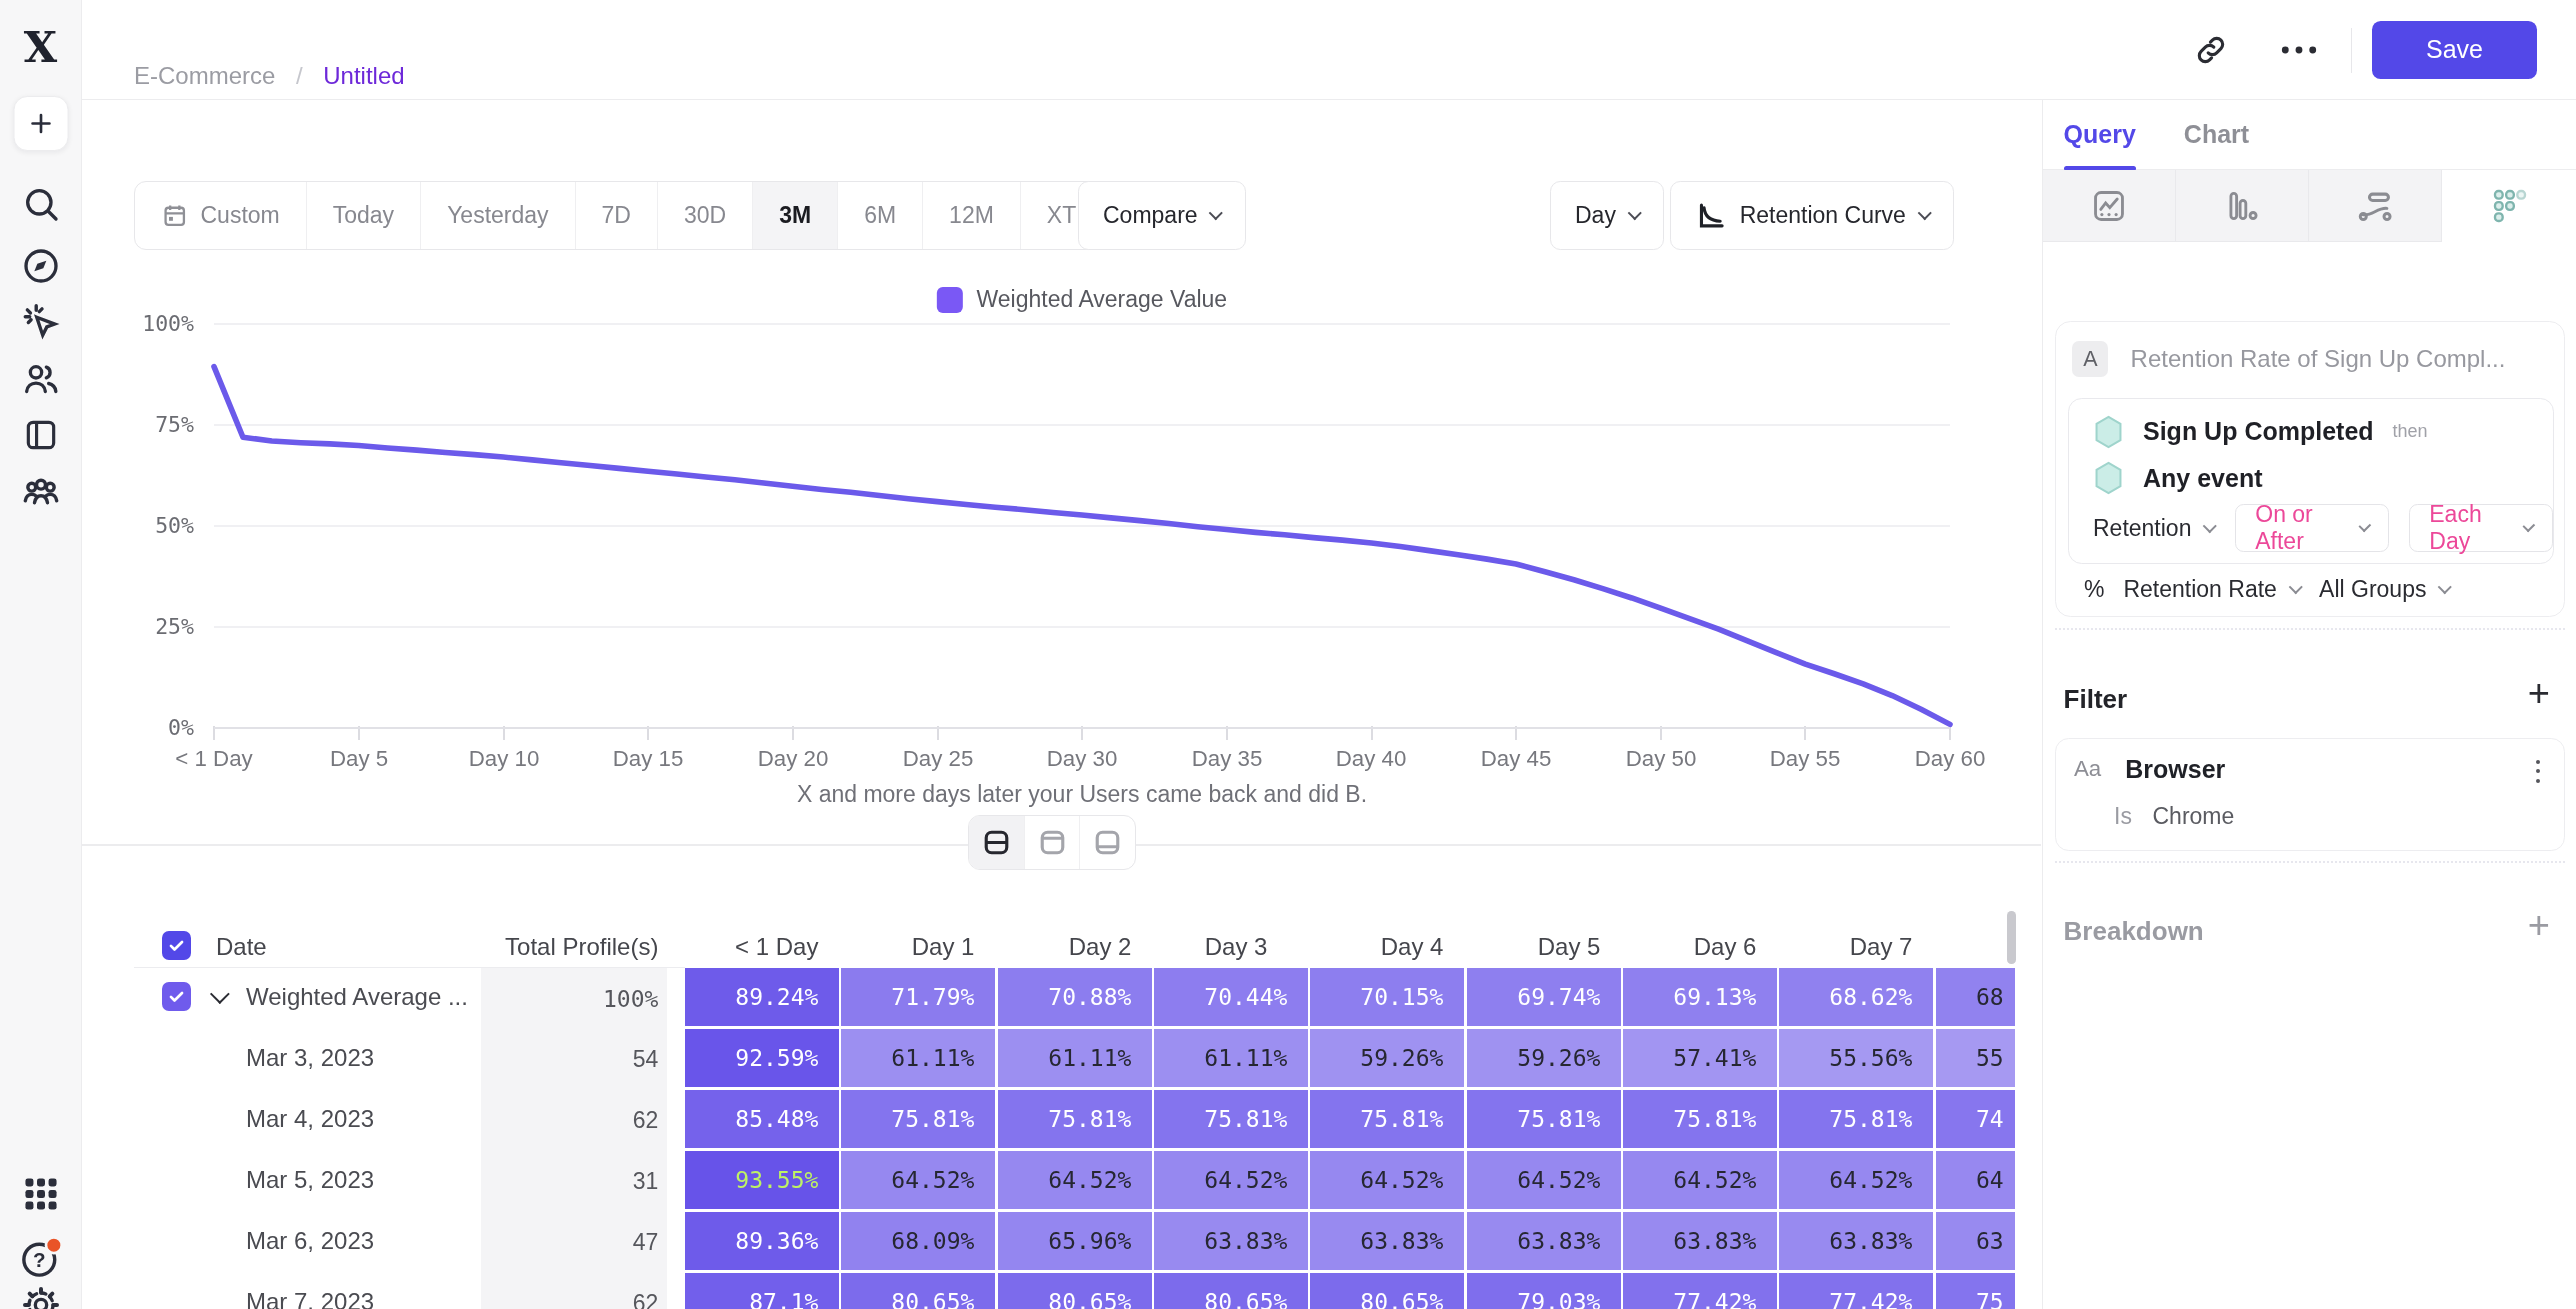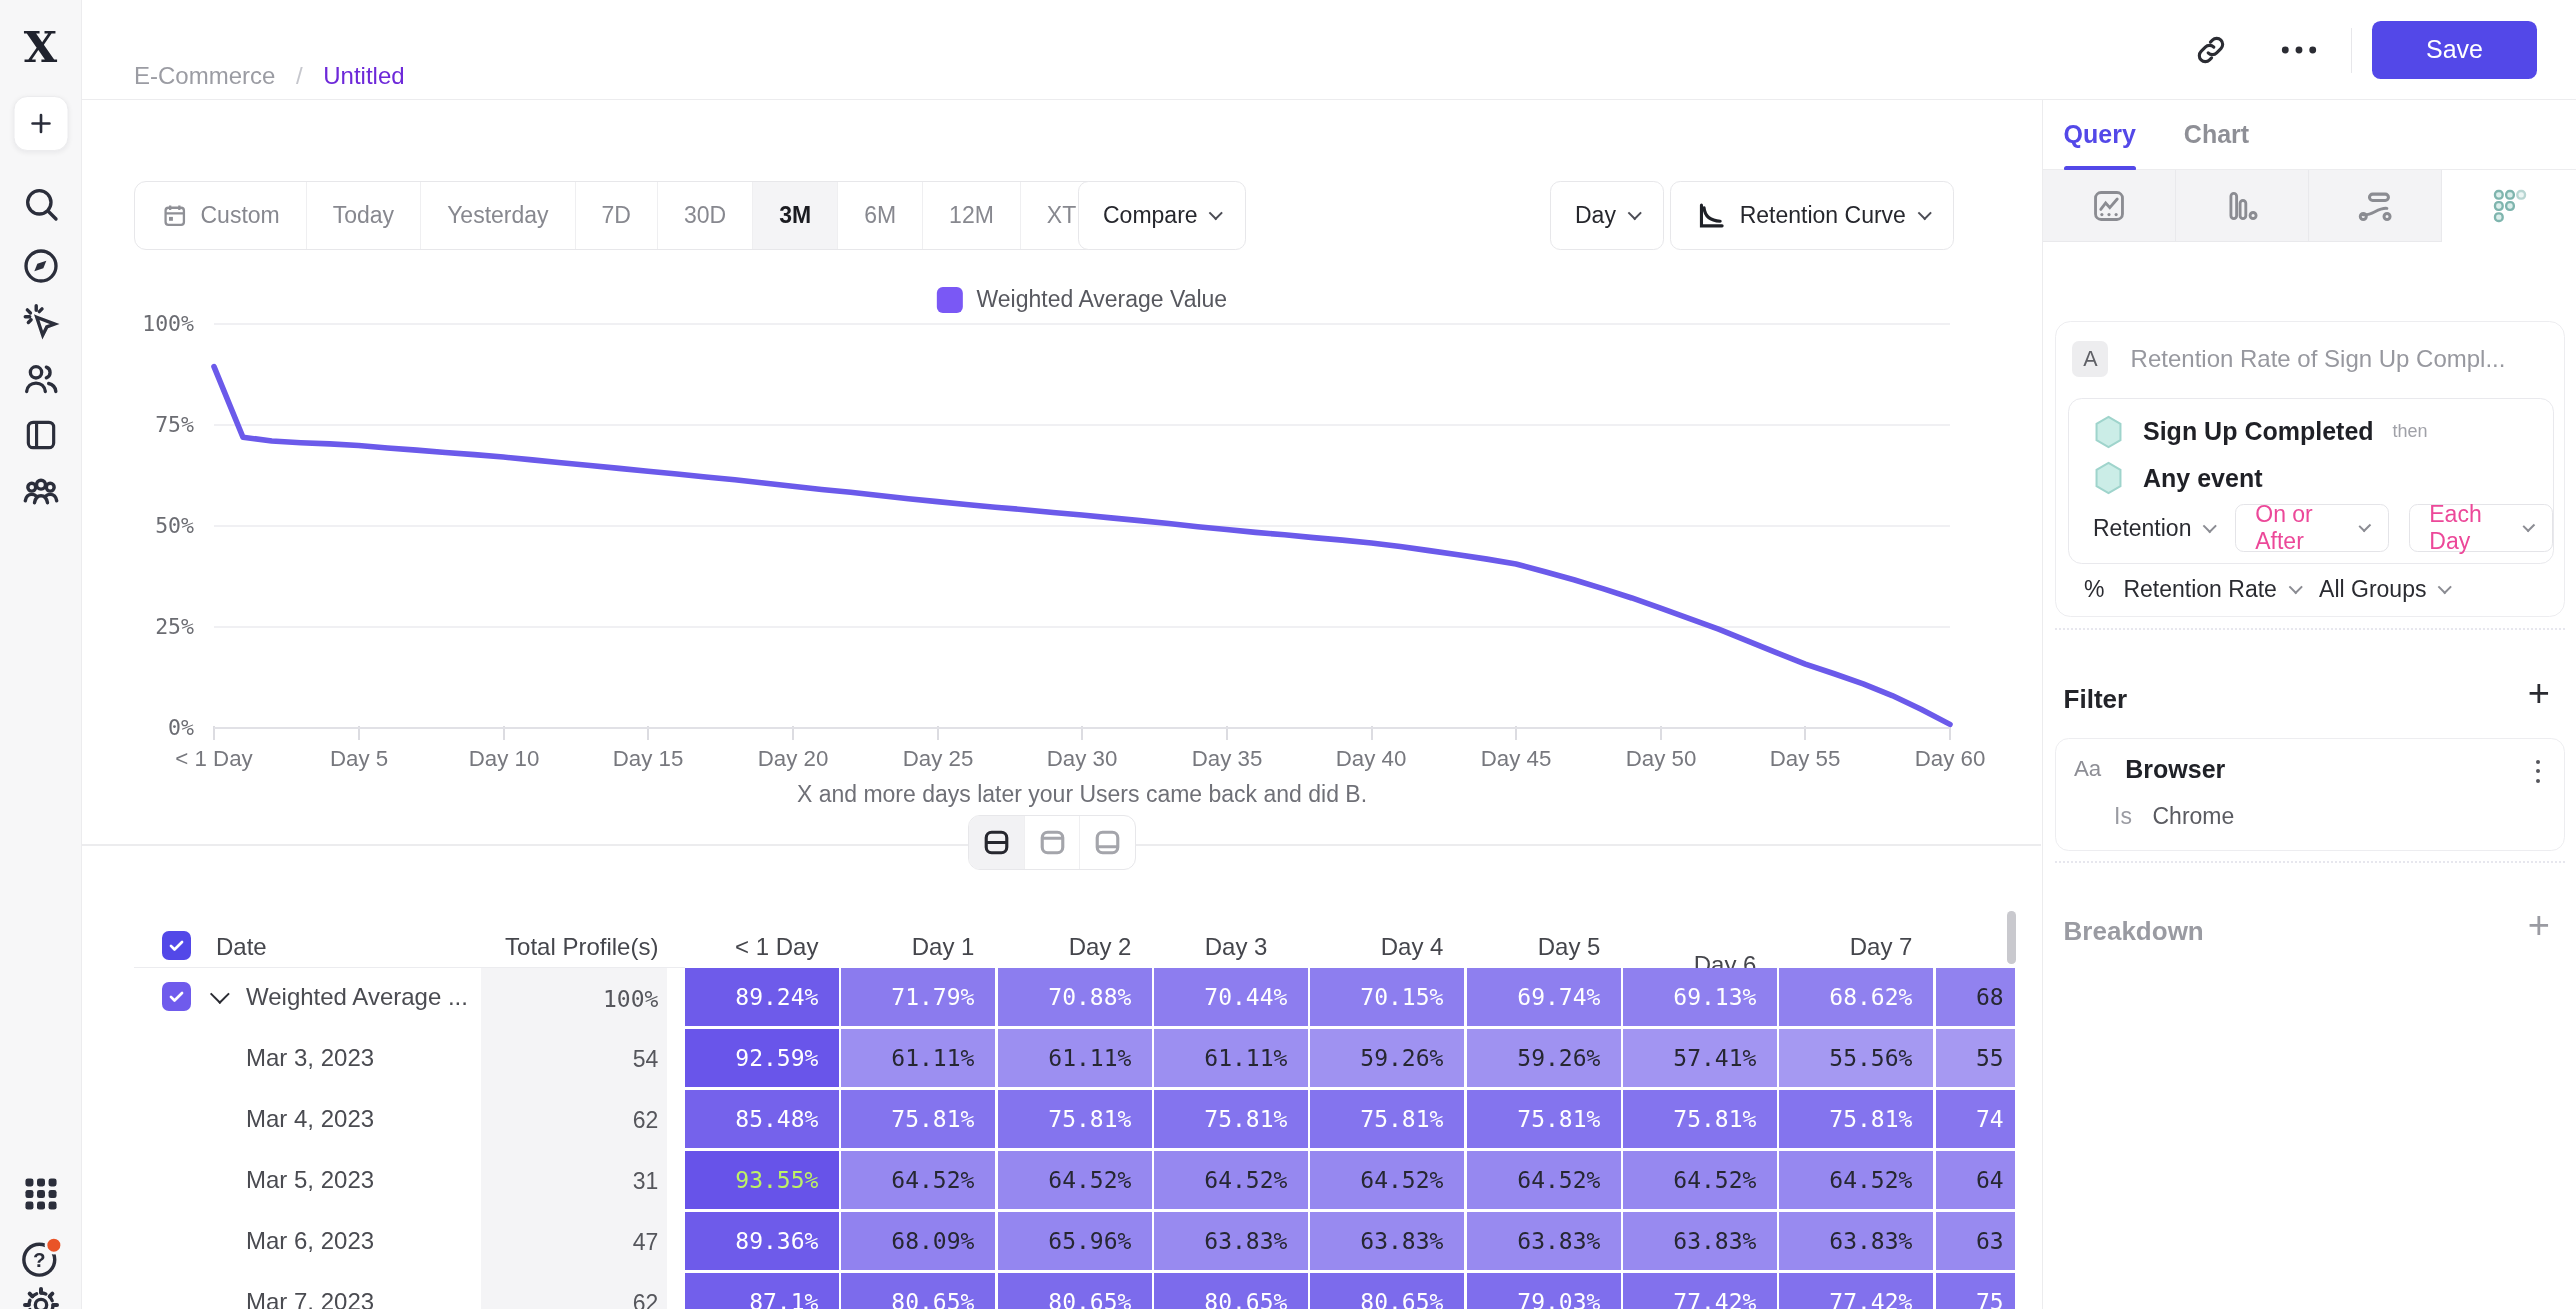--- a/index.html
+++ b/index.html
@@ -375,21 +375,21 @@
           </svg>
         </div>
         <div class="hcell" style="left: 82px;">Date</div>
         <div class="hcell" style="left: 347px; width: 186px; justify-content: flex-end; padding-right: 8.6px;">Total Profile(s)</div>
         <div class="hcell" style="left: 551px; width: 154px; justify-content: flex-end; padding-right: 20.6px;">&lt; 1 Day</div>
         <div class="hcell" style="left: 707px; width: 154px; justify-content: flex-end; padding-right: 20.6px;">Day 1</div>
         <div class="hcell" style="left: 864px; width: 154px; justify-content: flex-end; padding-right: 20.6px;">Day 2</div>
         <div class="hcell" style="left: 1000px; width: 154px; justify-content: flex-end; padding-right: 20.6px;">Day 3</div>
         <div class="hcell" style="left: 1176px; width: 154px; justify-content: flex-end; padding-right: 20.6px;">Day 4</div>
         <div class="hcell" style="left: 1333px; width: 154px; justify-content: flex-end; padding-right: 20.6px;">Day 5</div>
-        <div class="hcell" style="left: 1489px; width: 154px; justify-content: flex-end; padding-right: 20.6px; margin-top: 18px;">Day 6</div>
+        <div class="hcell" style="left: 1489px; width: 154px; justify-content: flex-end; padding-right: 20.6px;">Day 6</div>
         <div class="hcell" style="left: 1645px; width: 154px; justify-content: flex-end; padding-right: 20.6px;">Day 7</div>
         <div class="hborder"></div>
       </div>
       <div class="trow">
         <div class="cbx" style="left: 28px; top: 13.7px; background: rgb(111, 91, 236);">
           <svg width="19" height="19" viewBox="0 0 24 24" fill="none" stroke="#fff" stroke-width="3.4" stroke-linecap="round" stroke-linejoin="round">
             <path d="M5 12.5l4.5 4.5L19 7.5"></path>
           </svg>
         </div>
         <div class="rowchev" style="left: 79px; top: 19px;"></div>

